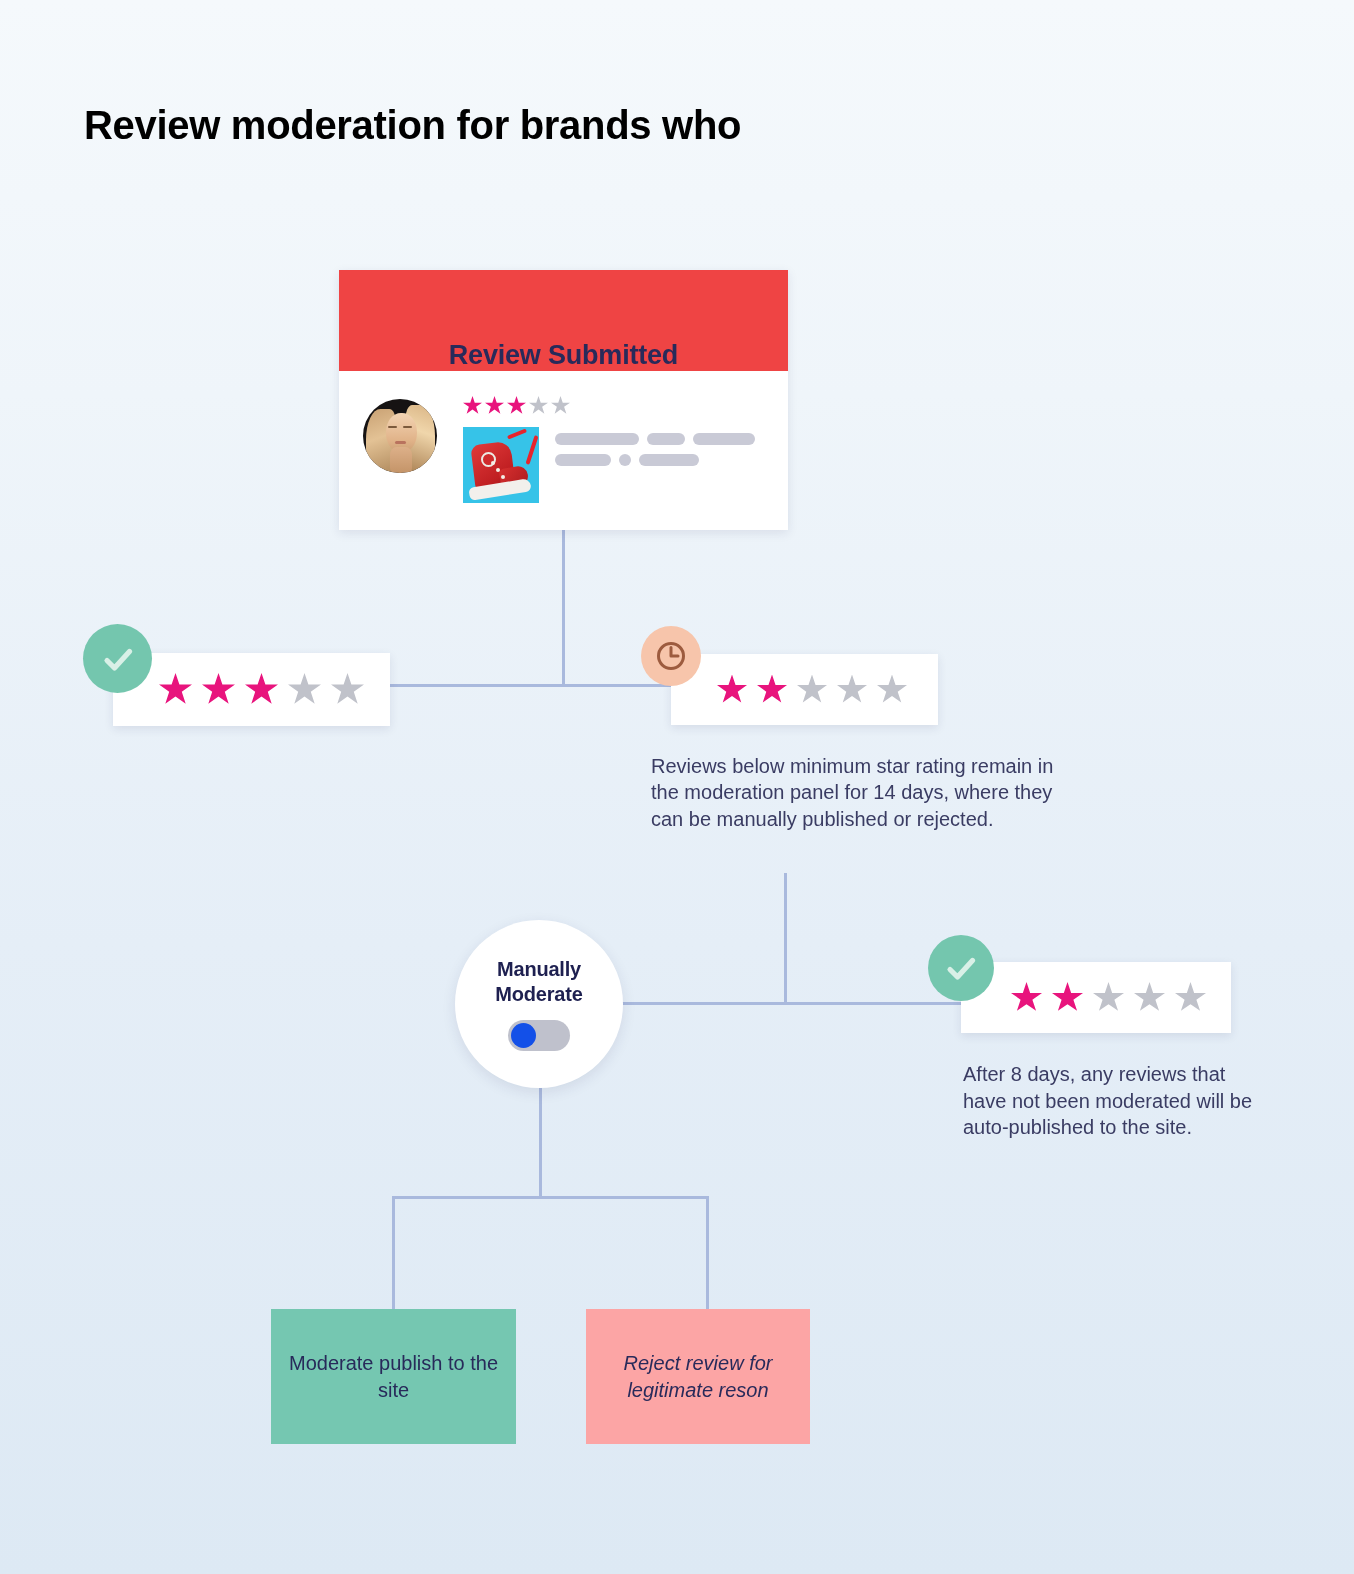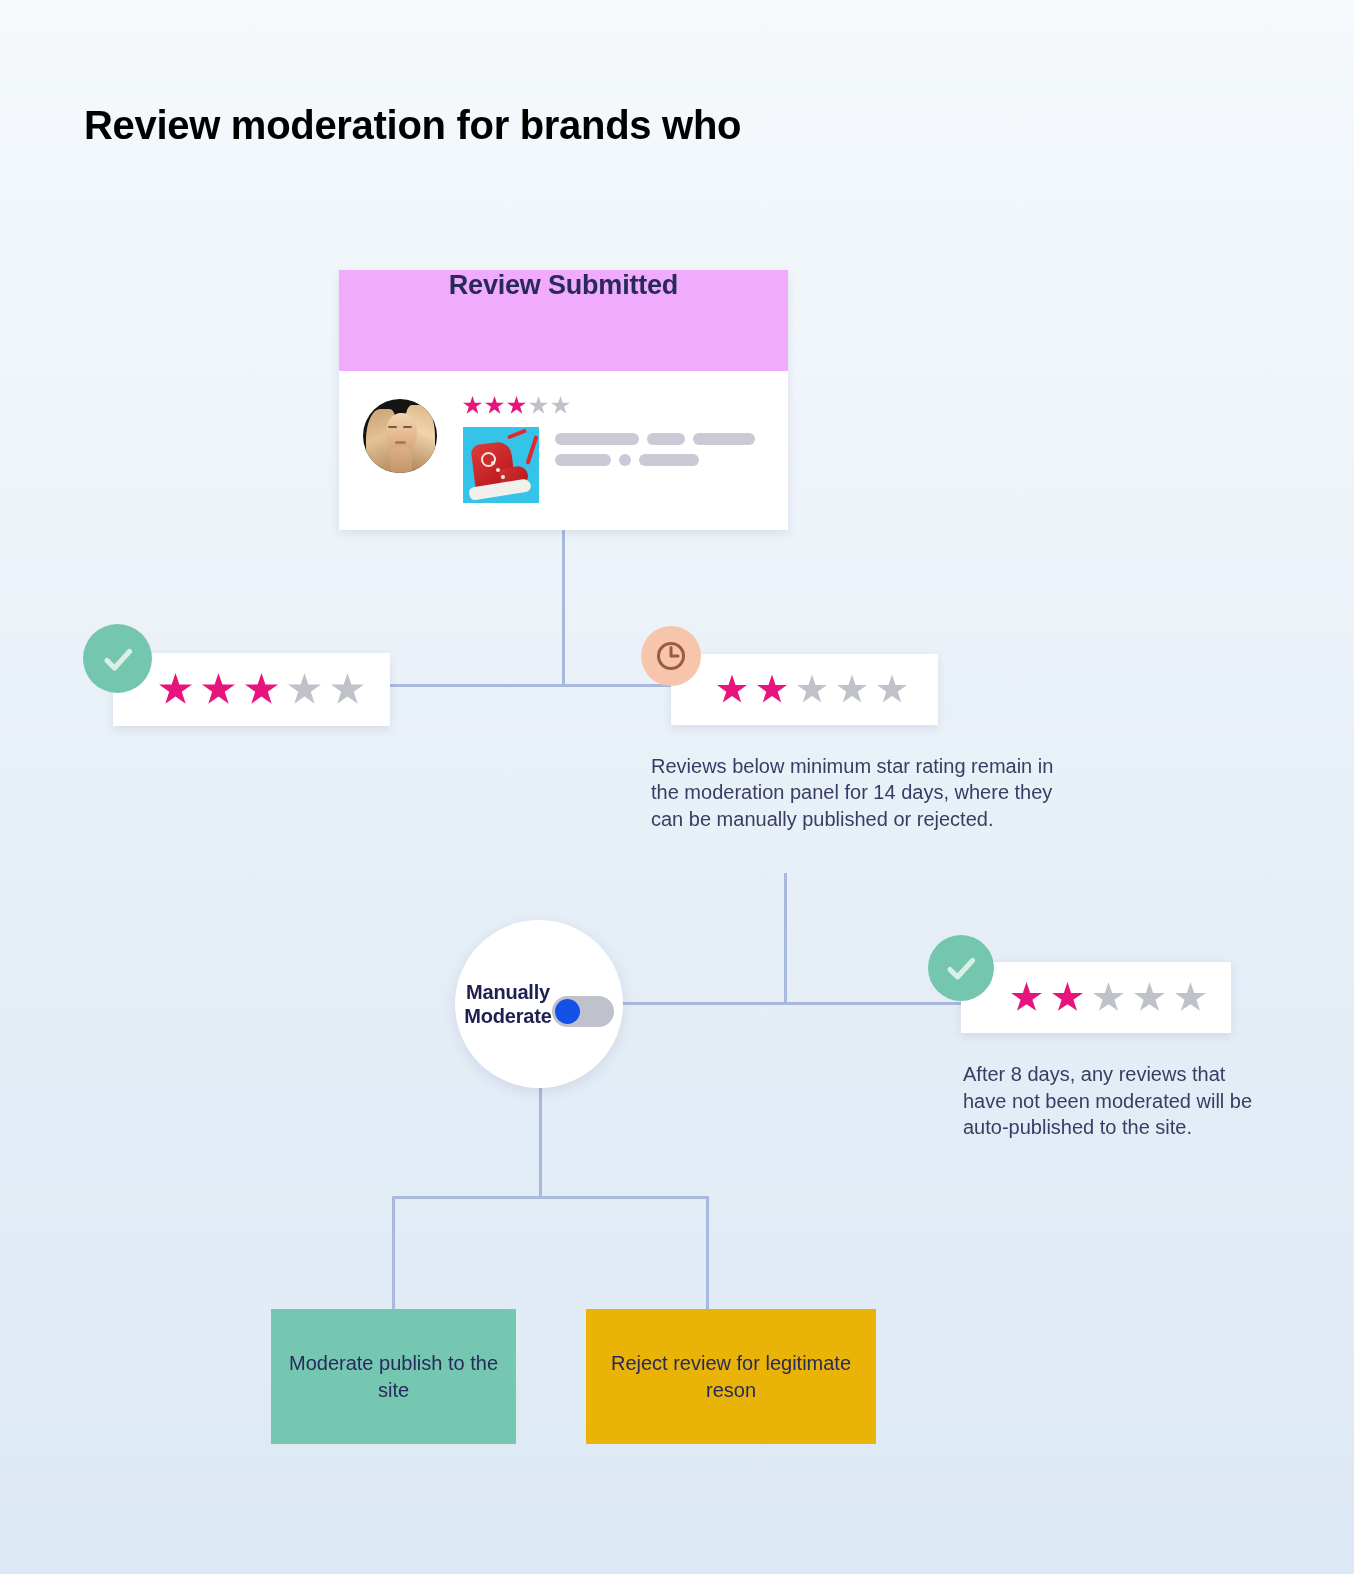--- a/index.html
+++ b/index.html
@@ -47,23 +47,23 @@
   
   #review-card {
     position: absolute;
     left: 339px;
     top: 270px;
     width: 449px;
     box-shadow: 0 3px 10px rgba(40,42,90,0.10);
   }
   #review-card-header {
     height: 101px;
-    background: #f0abfc;
-    display: flex;
-    align-items: flex-start;
+    background: #ef4444;
+    display: flex;
+    align-items: flex-end;
     justify-content: center;
   }
   #review-card-header .htxt {
     font-size: 27px;
     font-weight: 700;
     color: #282a5a;
     letter-spacing: -0.2px;
   }
   #review-card-body {
     background: #ffffff;
@@ -294,20 +294,21 @@
 
   
   #moderate-node {
     position: absolute;
     left: 455px; top: 920px;
     width: 168px; height: 168px;
     border-radius: 50%;
     background: #ffffff;
     box-shadow: 0 4px 14px rgba(40,42,90,0.10);
     display: flex;
+    flex-direction: column;
     align-items: center;
     justify-content: center;
   }
   #moderate-label {
     font-size: 20px;
     font-weight: 700;
     line-height: 1.22;
     text-align: center;
     color: #1e2050;
     letter-spacing: -0.2px;
@@ -339,22 +340,23 @@
     line-height: 1.35;
     color: #282a5a;
   }
   #outcome-publish {
     left: 271px; top: 1309px;
     width: 245px; height: 135px;
     background: #75c7b1;
   }
   #outcome-reject {
     left: 586px; top: 1309px;
-    width: 290px; height: 135px;
-    background: #eab308;
+    width: 224px; height: 135px;
+    background: #fca5a5;
+    font-style: italic;
   }
 </style>
 </head>
 <body>
 
 <div id="canvas">
 
   <div id="page-title">
     <span class="tline">Review moderation for brands who</span>
   </div>

